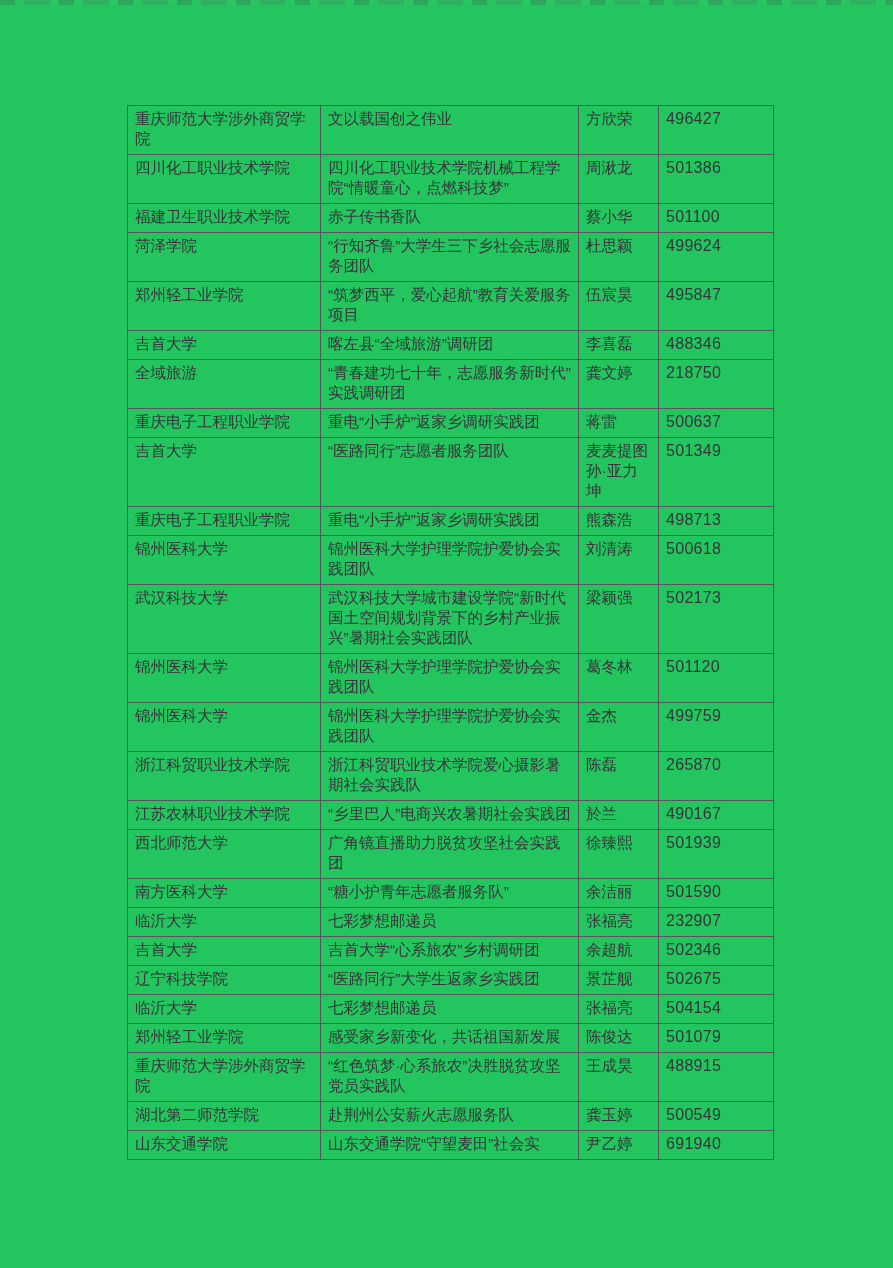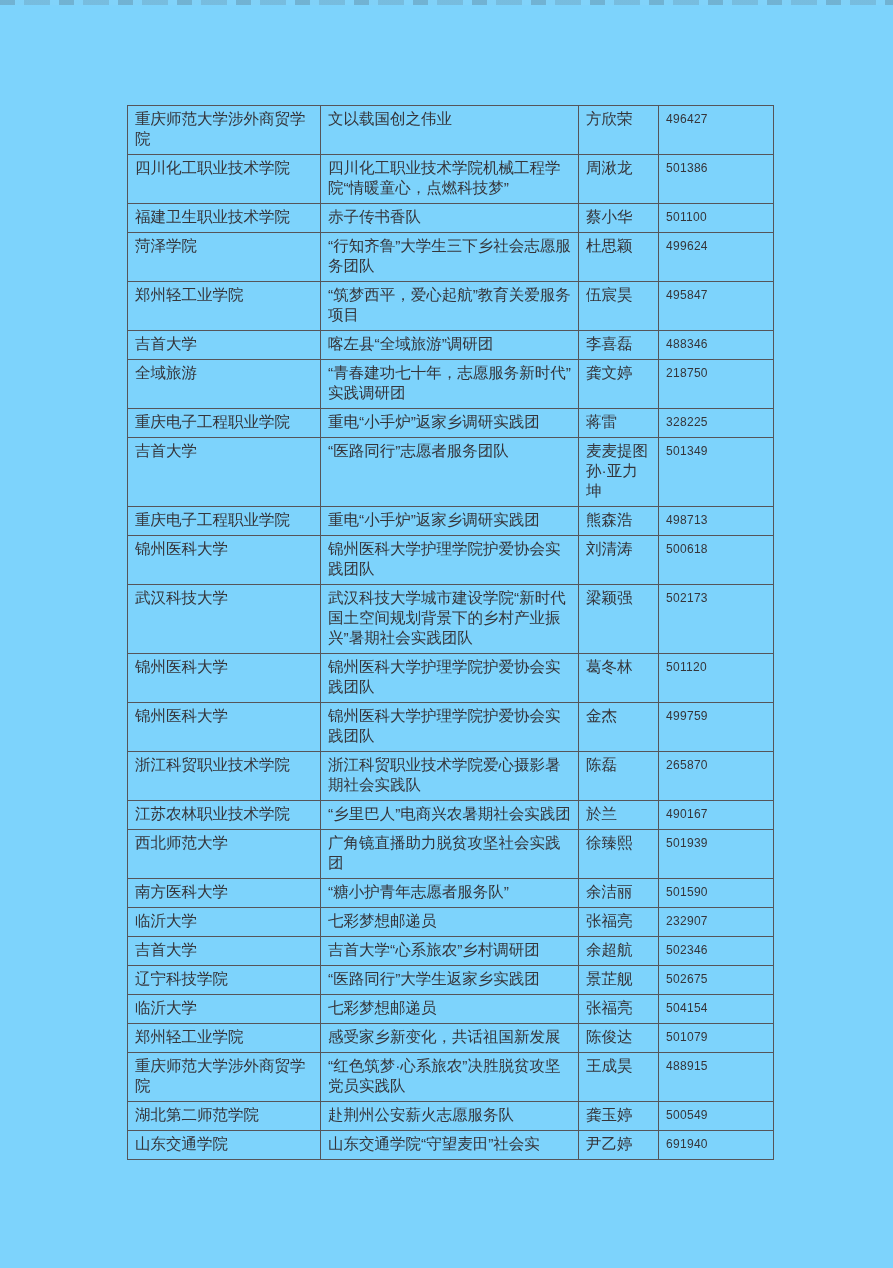--- a/index.html
+++ b/index.html
@@ -6,21 +6,21 @@
   html, body {
     margin: 0;
     padding: 0;
     background: #ffffff;
     font-family: "Liberation Sans", "DejaVu Sans", sans-serif;
   }
   .sheet {
     position: relative;
     width: 893px;
     height: 1268px;
-    background: #7dd3fc;
+    background: #22c55e;
     overflow: hidden;
   }
   
   .scan-top-edge {
     position: absolute;
     top: 0; left: 0;
     width: 100%;
     height: 5px;
     background: repeating-linear-gradient(90deg,
       rgba(75,75,80,0.40) 0px, rgba(75,75,80,0.40) 15px,
@@ -45,21 +45,21 @@
     border: 1px solid #55555a;
     color: #35353a;
     font-size: 15.5px;
     line-height: 20px;
     padding: 3px 7px 5px 7px;
     vertical-align: top;
     word-break: break-all;
     line-break: anywhere;
   }
   table.grid td.num-cell {
-    font-size: 12px;
+    font-size: 16px;
     letter-spacing: 0.3px;
     word-break: normal;
   }
 </style>
 </head>
 <body>
 
 <div class="sheet">
   <div class="scan-top-edge"></div>
   <table class="grid">
@@ -109,21 +109,21 @@
         <tr>
           <td>全域旅游</td>
           <td>“青春建功七十年，志愿服务新时代”实践调研团</td>
           <td>龚文婷</td>
           <td class="num-cell">218750</td>
         </tr>
         <tr>
           <td>重庆电子工程职业学院</td>
           <td>重电“小手炉”返家乡调研实践团</td>
           <td>蒋雷</td>
-          <td class="num-cell">328225</td>
+          <td class="num-cell">500637</td>
         </tr>
         <tr>
           <td>吉首大学</td>
           <td>“医路同行”志愿者服务团队</td>
           <td>麦麦提图孙·亚力坤</td>
           <td class="num-cell">501349</td>
         </tr>
         <tr>
           <td>重庆电子工程职业学院</td>
           <td>重电“小手炉”返家乡调研实践团</td>

